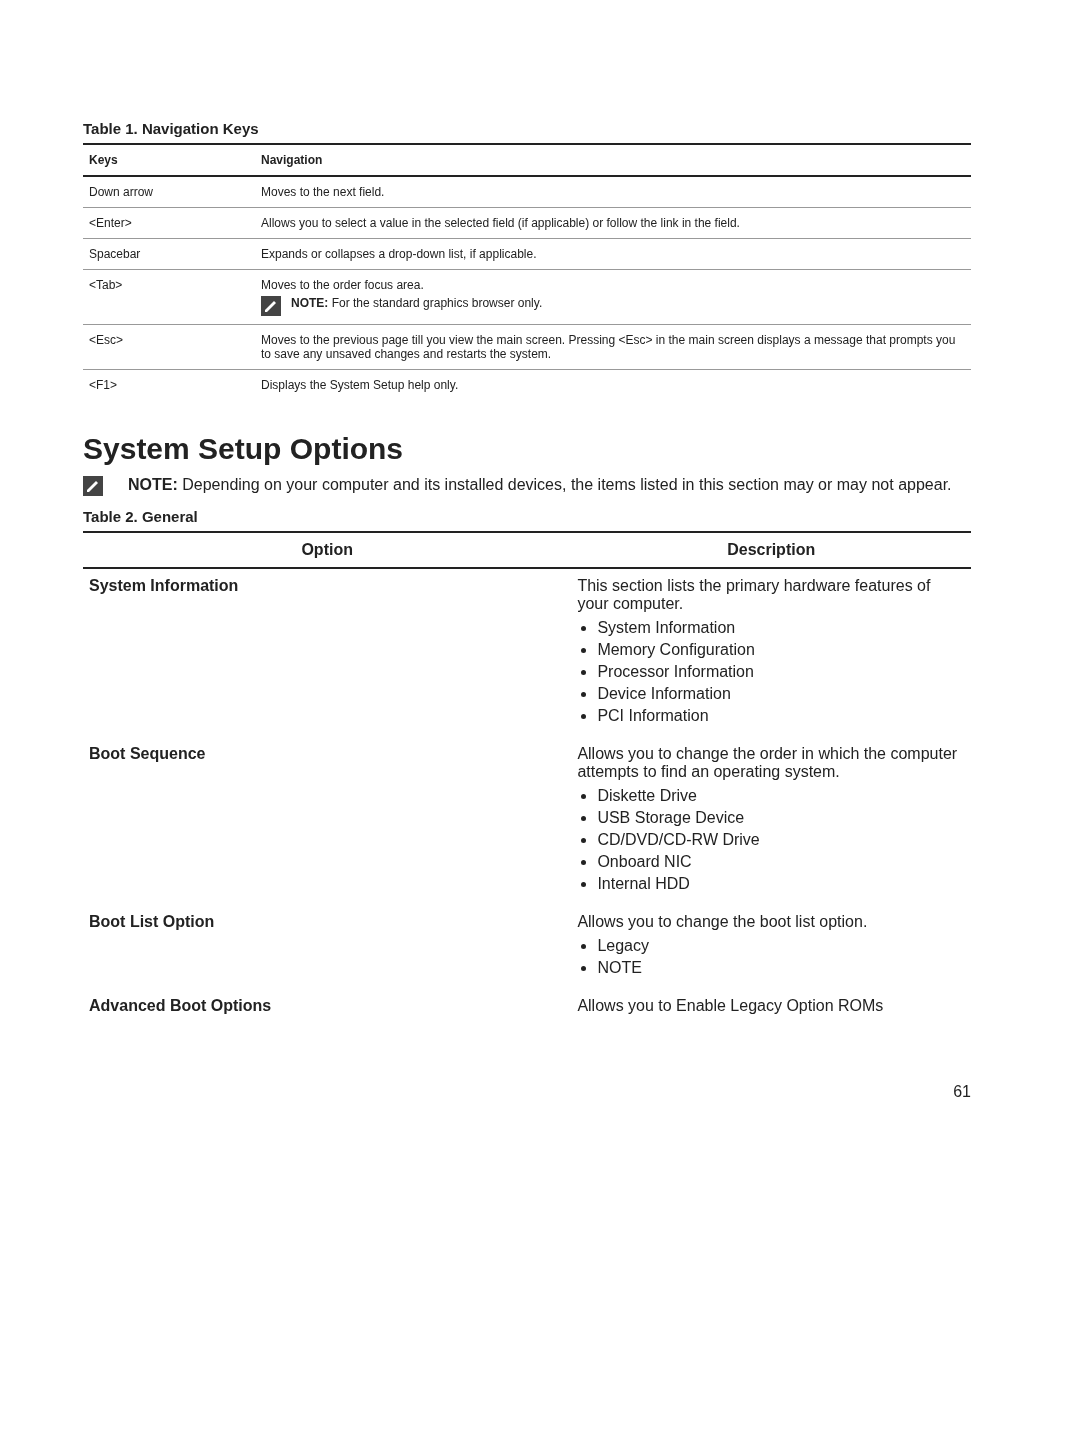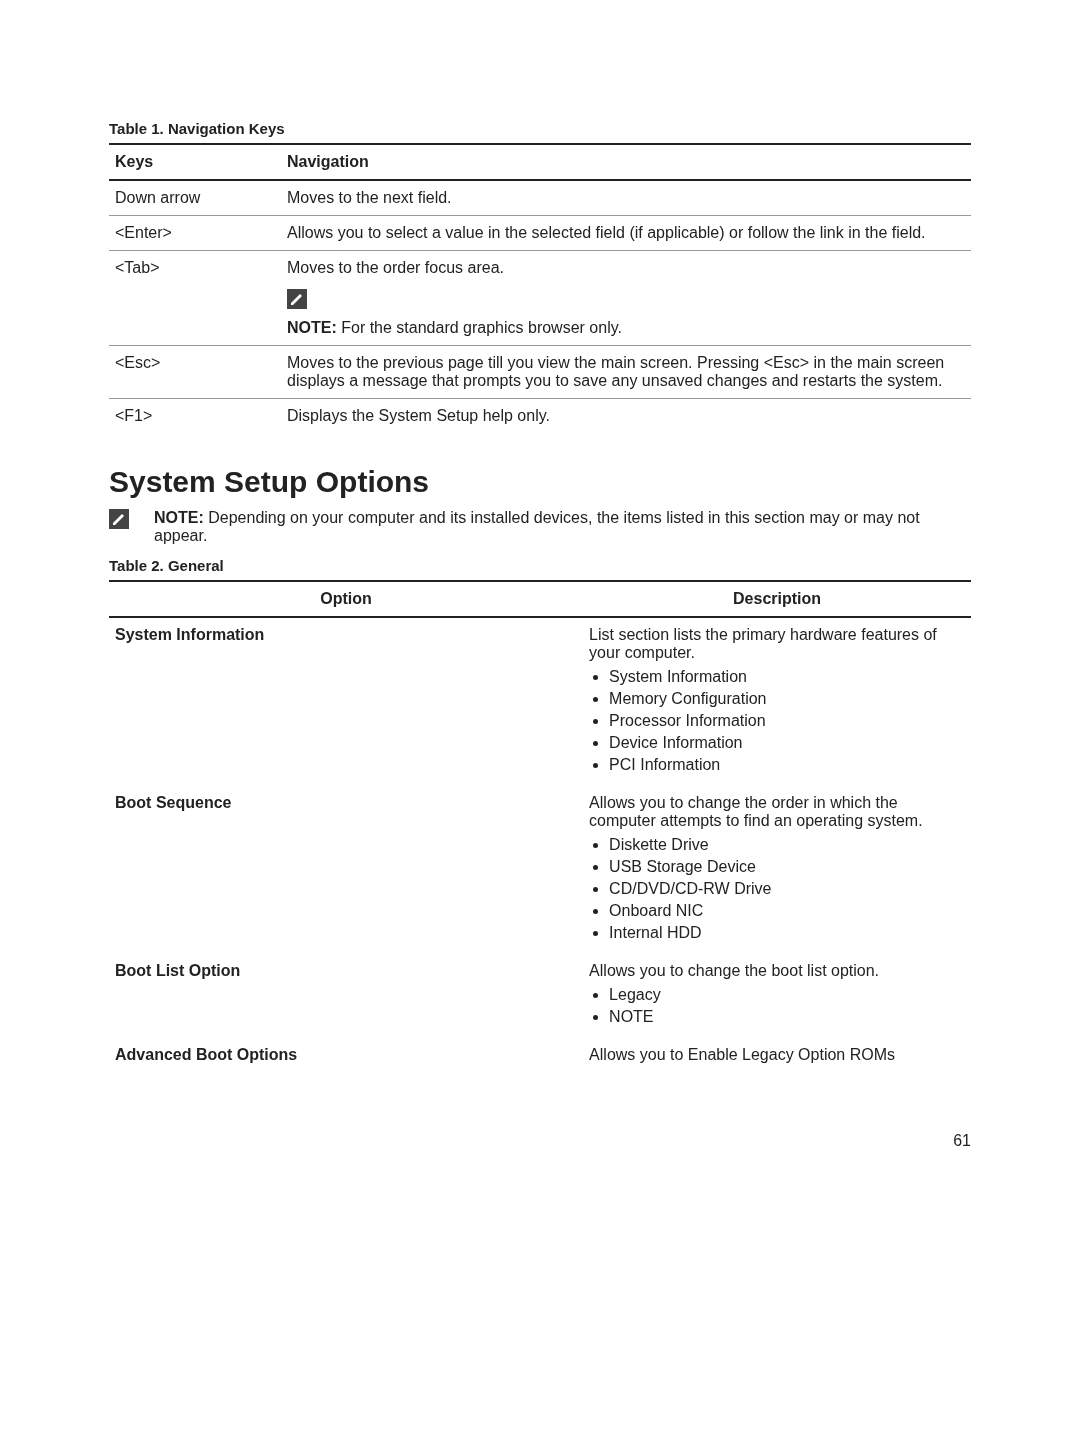--- a/index.html
+++ b/index.html
@@ -4,50 +4,49 @@
 <style>
   body {
     margin: 0;
     padding: 0;
     background: #fff;
     font-family: Arial, Helvetica, sans-serif;
     color: #222;
     width: 1080px;
   }
   .page {
-    padding: 120px 109px 60px 109px;
+    padding: 120px 109px 60px 83px;
   }
   .table-caption {
     font-weight: bold;
     font-size: 15px;
     margin-bottom: 6px;
   }
   table.nav {
     width: 100%;
     border-collapse: collapse;
-    font-size: 16px;
+    font-size: 12px;
   }
   table.nav th, table.nav td {
     text-align: left;
     padding: 8px 6px;
     vertical-align: top;
     border-bottom: 1px solid #999;
   }
   table.nav thead th {
     border-top: 2px solid #222;
     border-bottom: 2px solid #222;
     font-weight: bold;
   }
   table.nav td.key-col { width: 160px; }
   .note-row {
     display: flex;
     align-items: flex-start;
     gap: 10px;
-    margin-top: 12px;
-    flex-direction: column;
+    margin-top: 4px;
   }
   .note-icon {
     flex: 0 0 auto;
   }
   .note-icon svg { display: block; }
   h2.section-title {
     font-size: 30px;
     font-weight: bold;
     margin: 32px 0 10px 0;
   }
@@ -111,20 +110,24 @@
       </tr>
     </thead>
     <tbody>
       <tr>
         <td class="key-col">Down arrow</td>
         <td>Moves to the next field.</td>
       </tr>
       <tr>
         <td class="key-col">&lt;Enter&gt;</td>
         <td>Allows you to select a value in the selected field (if applicable) or follow the link in the field.</td>
+      </tr>
+      <tr>
+        <td class="key-col">Spacebar</td>
+        <td>Expands or collapses a drop-down list, if applicable.</td>
       </tr>
       <tr>
         <td class="key-col">&lt;Tab&gt;</td>
         <td>
           <div>Moves to the order focus area.</div>
           <div class="note-row">
             <span class="note-icon">
               <svg width="20" height="20" viewBox="0 0 20 20">
                   <rect x="0" y="0" width="20" height="20" fill="#444"></rect>
                   <path d="M4 14 L13 5 L15 7 L6 16 L4 16 Z" fill="#fff"></path>
@@ -163,21 +166,21 @@
     <thead>
       <tr>
         <th class="opt-col">Option</th>
         <th class="desc-col">Description</th>
       </tr>
     </thead>
     <tbody>
       <tr class="first-row">
         <td class="opt-col">System Information</td>
         <td class="desc-col">
-          <div>List section lists the primary hardware features of your computer.</div>
+          <div>This section lists the primary hardware features of your computer.</div>
           <ul class="bullets">
             <li>System Information</li>
             <li>Memory Configuration</li>
             <li>Processor Information</li>
             <li>Device Information</li>
             <li>PCI Information</li>
           </ul>
         </td>
       </tr>
       <tr class="spacer-row">

